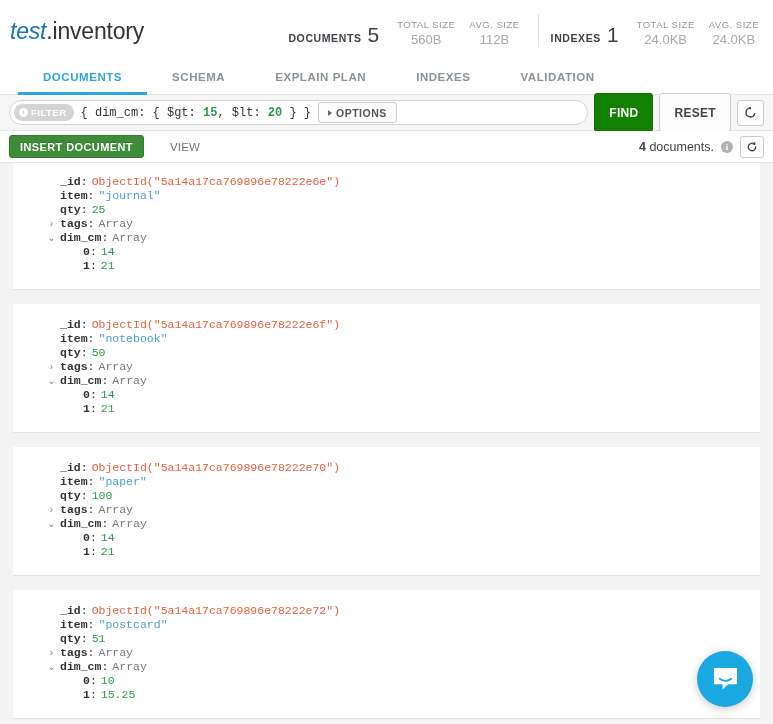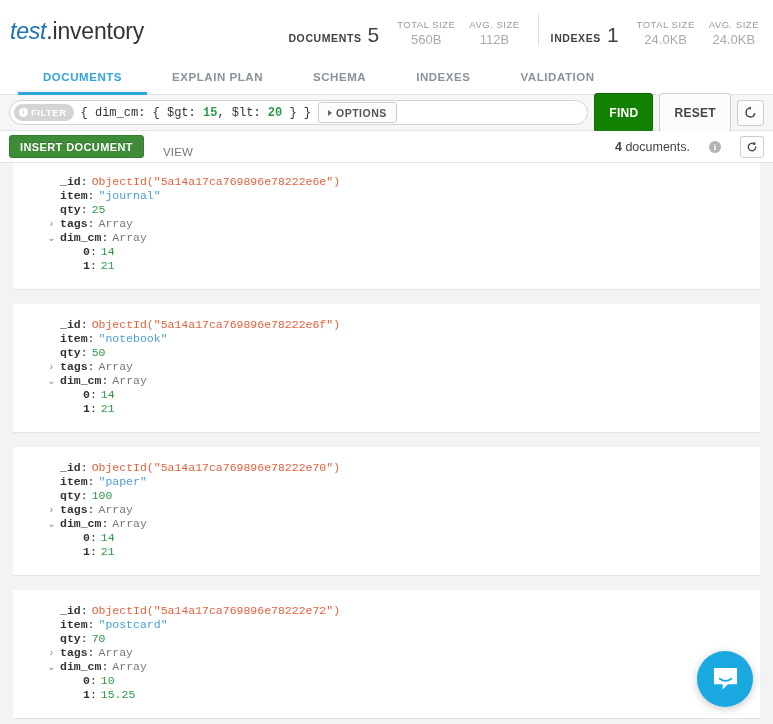--- a/index.html
+++ b/index.html
@@ -97,38 +97,38 @@
     width:27px; height:26px; padding:0; background:#fcfcfc; border:1px solid #ccc;
     border-radius:3px; display:flex;align-items:center;justify-content:center;cursor:pointer;
   }
 
   
   .toolbar {
     height: 32px; flex:none; display:flex; align-items:center;
     justify-content:space-between; padding:0 9px; background:#fff;
     border-bottom:1px solid #e4e4e4;
   }
-  .tb-left { display:flex; align-items:flex-end; gap:19px; }
+  .tb-left { display:flex; align-items:center; gap:26px; }
   .btn-insert {
     height:23px; background:#3e8c37; border:1px solid #357a2f; color:#fff;
     border-radius:3px; padding:0 10px; font-size:11px; font-weight:bold;
     letter-spacing:.4px; display:flex;align-items:center; cursor:pointer;
     text-shadow: 0 -1px 0 rgba(0,0,0,.2);
   }
   .view-lbl { font-size:11.5px; color:#777; letter-spacing:.2px; }
   .seg { display:flex; }
   .seg-btn {
     height:22px; border:1px solid #ccc; background:#fdfdfd; cursor:pointer;
     display:flex;align-items:center; gap:5px; padding:0 9px;
     font-size:10.5px; font-weight:bold; color:#444; letter-spacing:.4px;
   }
   .seg-btn:first-child { border-radius:3px 0 0 3px; }
   .seg-btn:last-child { border-radius:0 3px 3px 0; border-left:none; }
   .seg-btn.active { background:#ededed; box-shadow: inset 0 1px 2px rgba(0,0,0,.12); }
-  .tb-right { display:flex; align-items:center; gap:19px; }
+  .tb-right { display:flex; align-items:center; gap:7px; }
   .doc-count { font-size:12.5px; color:#444; }
   .doc-count b { font-weight:bold; }
   .info-dot {
     width:12px;height:12px;border-radius:50%;background:#b3b3b3;color:#fff;
     font-size:9px;line-height:12px;text-align:center;font-family:"Liberation Serif",serif;
     font-weight:bold; cursor:pointer;
   }
   .btn-refresh {
     width:24px;height:22px;border:1px solid #ccc;border-radius:3px;background:#fdfdfd;
     display:flex;align-items:center;justify-content:center;cursor:pointer;
@@ -215,22 +215,22 @@
         <div class="stat-col">
           <span class="lbl">AVG. SIZE</span>
           <span class="val">24.0KB</span>
         </div>
       </div>
     </div>
   </div>
 
   <div class="tabbar">
     <div class="tab active">DOCUMENTS</div>
+    <div class="tab">SCHEMA</div>
     <div class="tab">EXPLAIN PLAN</div>
-    <div class="tab">SCHEMA</div>
     <div class="tab">INDEXES</div>
     <div class="tab">VALIDATION</div>
   </div>
 
   <div class="querybar">
     <div class="filter-input">
       <span class="filter-badge">
         <span class="i-ico">i</span>
         <span class="txt">FILTER</span>
       </span>
@@ -401,21 +401,21 @@
           <span class="v-oid">ObjectId("5a14a17ca769896e78222e72")</span>
       </div>
       <div class="field-row">
         <span class="k">item</span>
           <span class="colon">:</span>
           <span class="v-str">"postcard"</span>
       </div>
       <div class="field-row">
         <span class="k">qty</span>
           <span class="colon">:</span>
-          <span class="v-num">70</span>
+          <span class="v-num">51</span>
       </div>
       <div class="field-row">
         <span class="twisty">›</span>
           <span class="k">tags</span>
           <span class="colon">:</span>
           <span class="v-type">Array</span>
       </div>
       <div class="field-row">
         <span class="twisty">⌄</span>
           <span class="k">dim_cm</span>

